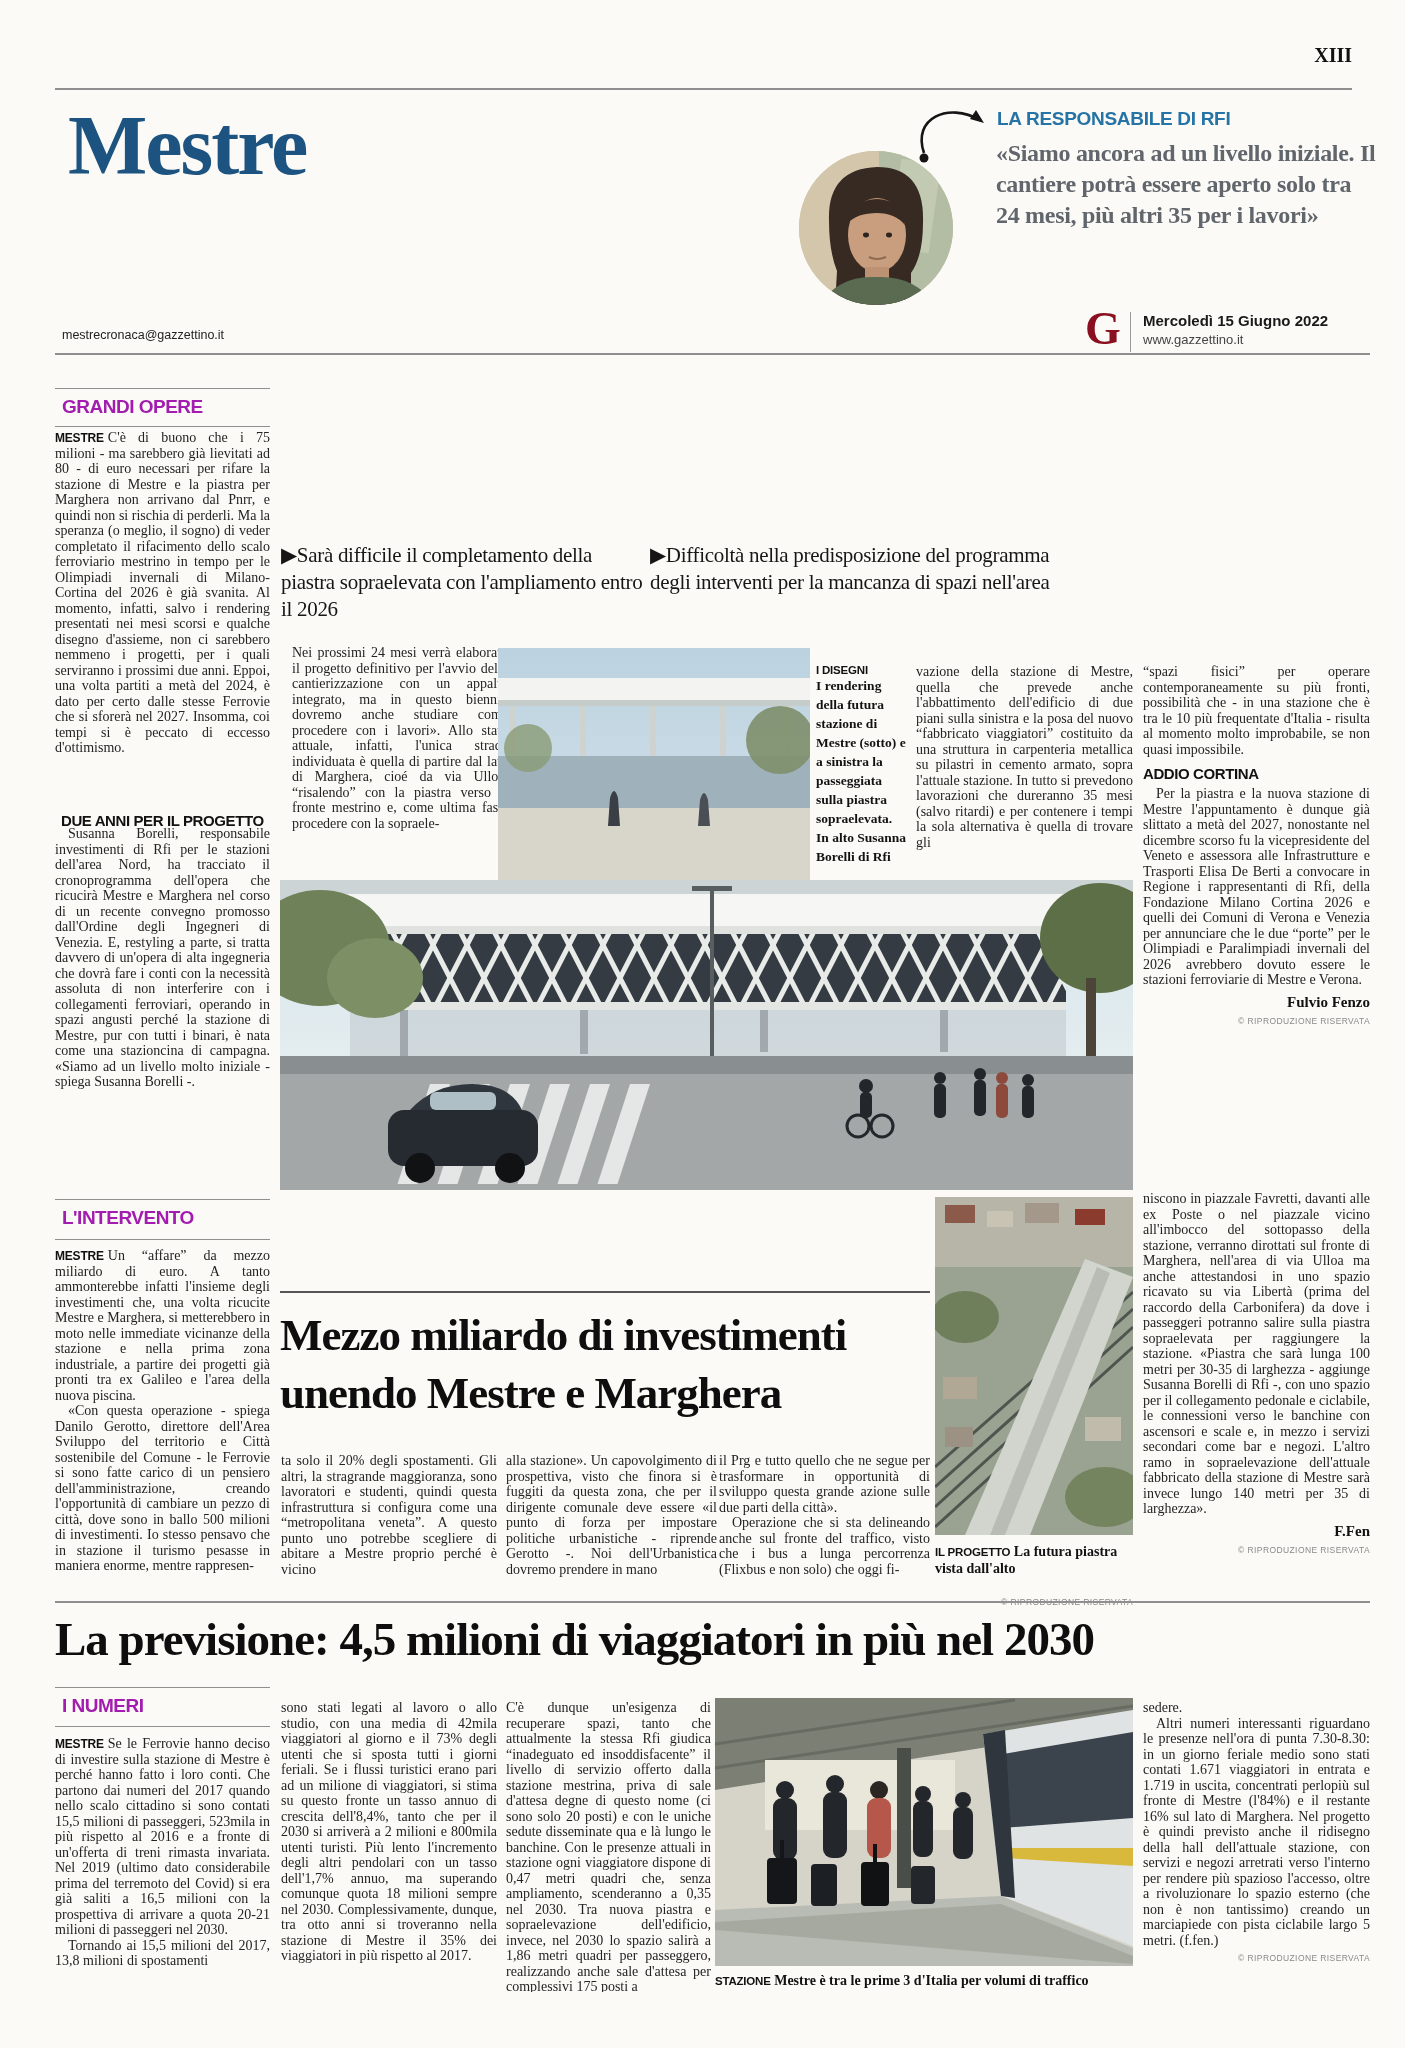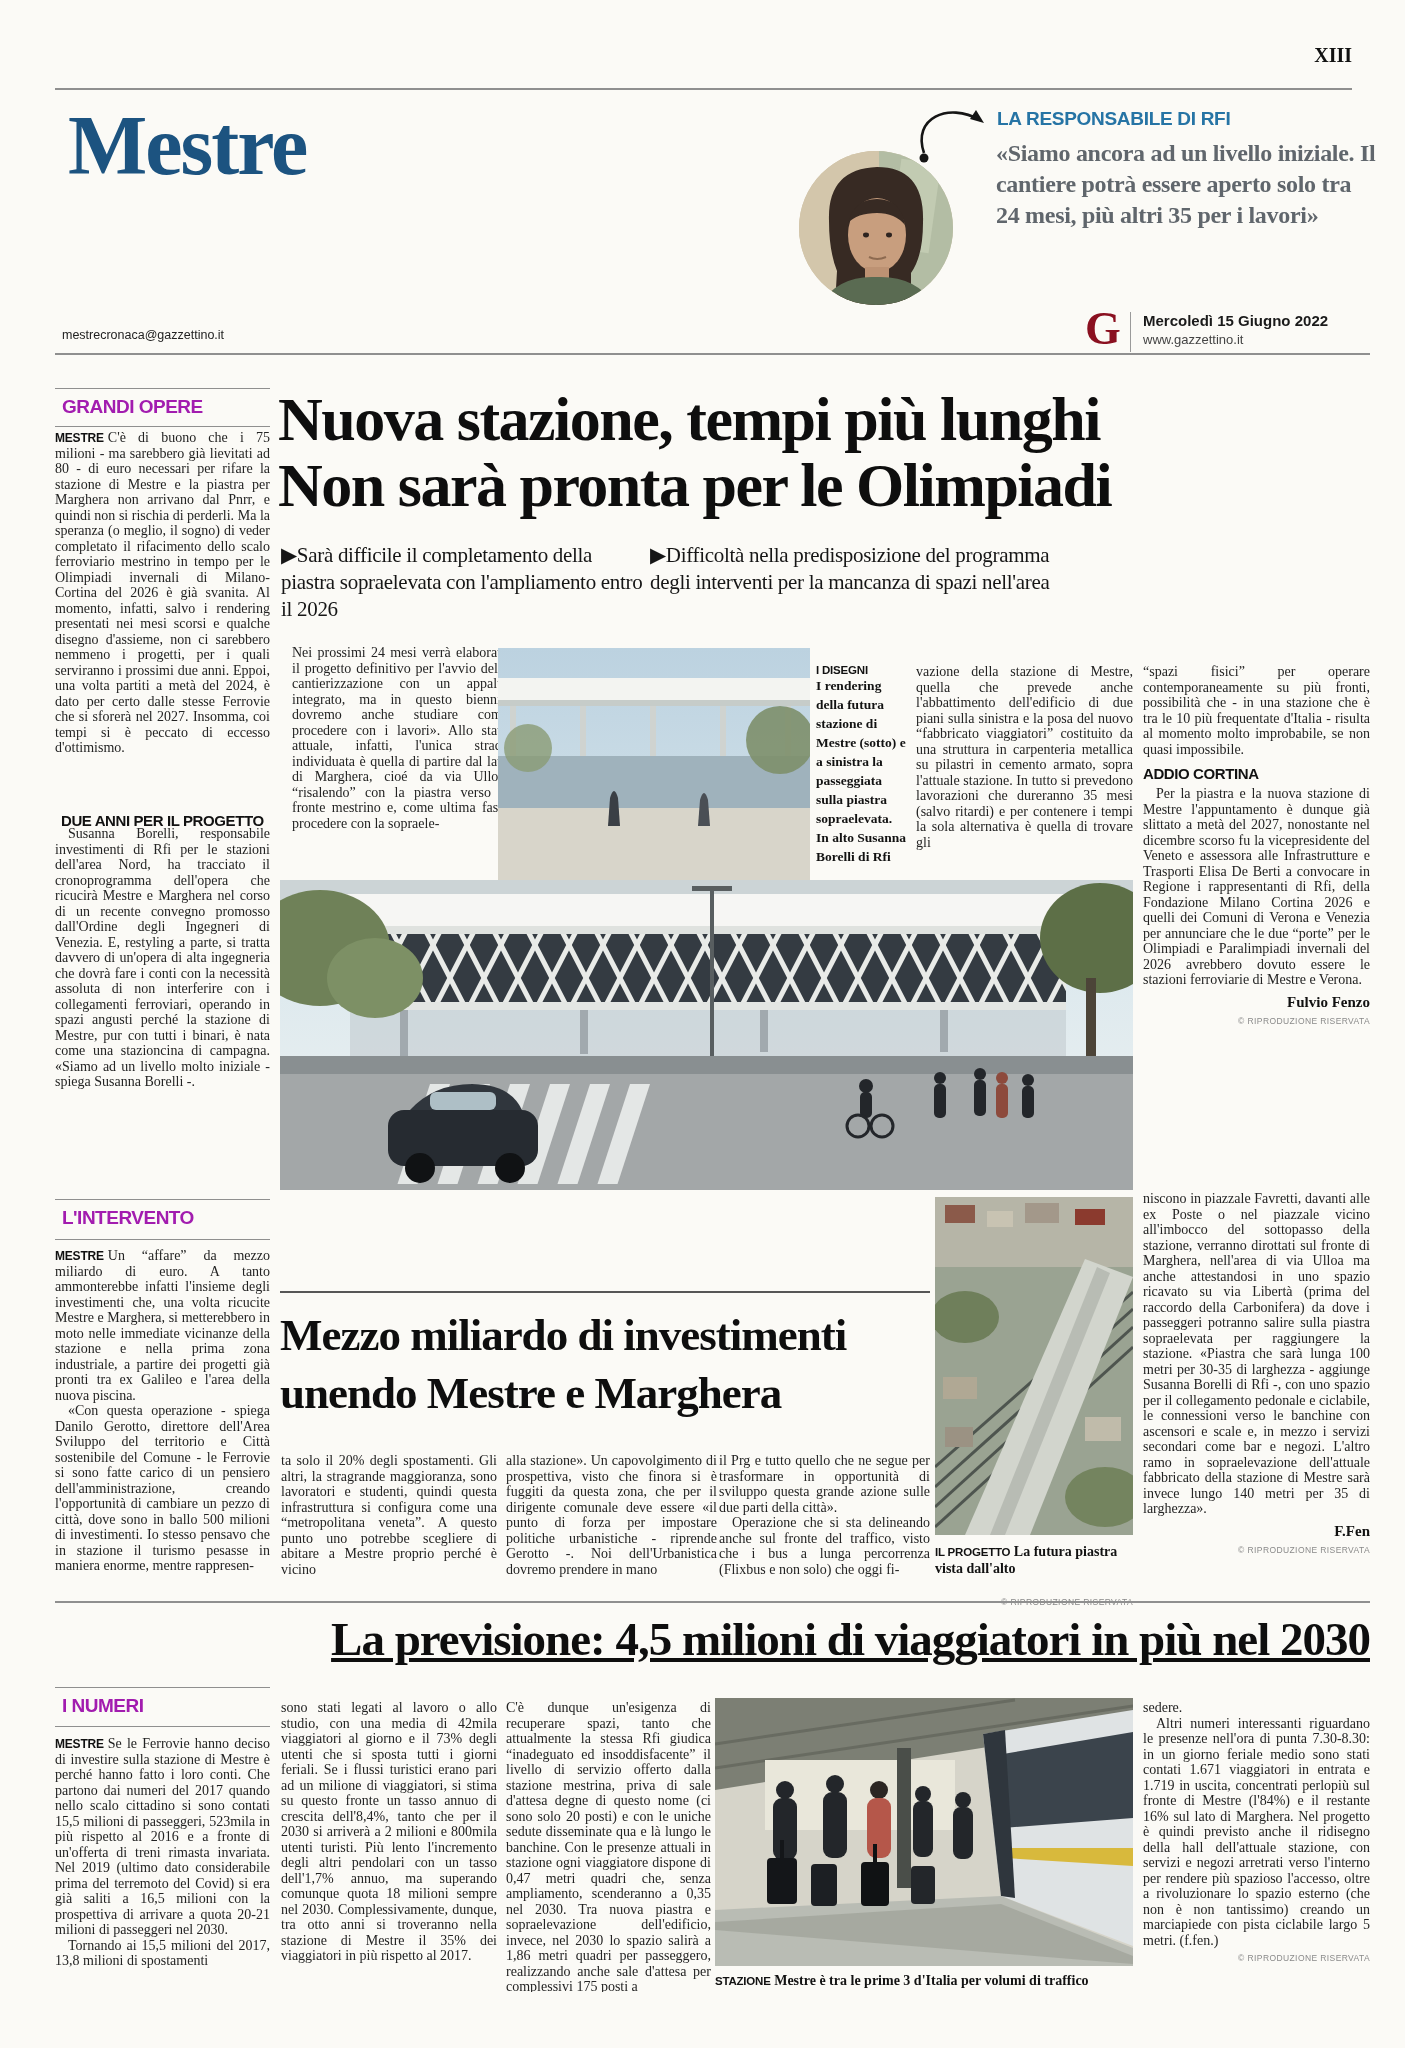--- a/index.html
+++ b/index.html
@@ -19,21 +19,21 @@
   .portrait { border-radius:50%; overflow:hidden; background:#cdbfa3; }
   .infobox-label { font:bold 19px "Liberation Sans", sans-serif; color:#2674a5; letter-spacing:-0.3px; }
   .infobox-quote { font:bold 24px/31px "Liberation Serif", serif; color:#60666c; letter-spacing:-0.3px; }
   .glogo { font:bold 46px/1 "Liberation Serif", serif; color:#8a1020; }
   .dateline-date { font:bold 15px "Liberation Sans", sans-serif; color:#1a1a1a; }
   .dateline-site { font:13px "Liberation Sans", sans-serif; color:#444; }
   
   .kicker { font:bold 19px "Liberation Sans", sans-serif; color:#a21caf; letter-spacing:-0.5px; }
   .hl-main { font:bold 62px/66px "Liberation Serif", serif; color:#0e0e0e; letter-spacing:-1.5px; }
   .hl-mid  { font:bold 45px/58px "Liberation Serif", serif; color:#0e0e0e; letter-spacing:-1px; }
-  .hl-bot  { font:bold 47px/1 "Liberation Serif", serif; color:#0e0e0e; letter-spacing:-1px; text-align:right;text-decoration:underline; }
+  .hl-bot  { font:bold 47px/1 "Liberation Serif", serif; color:#0e0e0e; letter-spacing:-1px; text-align:left; }
   .deck { font:21px/27px "Liberation Serif", serif; color:#161616; text-align:left; letter-spacing:-0.3px; }
   .col { font:14px/15.5px "Liberation Serif", serif; color:#232323; text-align:justify; overflow:hidden; }
   .col p + p { text-indent:13px; }
   .lead { font:bold 12px "Liberation Sans", sans-serif; letter-spacing:-0.2px; margin-right:4px; color:#111; }
   .subhead { font:bold 15px "Liberation Sans", sans-serif; color:#111; letter-spacing:-0.4px; margin:8px 0 4px 0; text-align:left; }
   .byline { font:bold 15px "Liberation Serif", serif; text-align:right; margin-top:6px; color:#111; }
   .copyright { font:8.5px "Liberation Sans", sans-serif; color:#8a8a8a; text-align:right; letter-spacing:0.4px; margin-top:5px; }
   .caption-side { font:bold 13.5px/19px "Liberation Serif", serif; color:#121212; text-align:left; }
   .cap-label { font:bold 11.5px "Liberation Sans", sans-serif; color:#111; letter-spacing:-0.2px; }
   .caption-under { font:bold 14px/17px "Liberation Serif", serif; color:#121212; text-align:left; }
@@ -81,24 +81,20 @@
   <div class="abs" style="left:1130px; top:312px; width:1px; height:40px; background:#9a9a9a;"></div>
   <div class="abs dateline-date" style="left:1143px; top:312px;">Mercoledì 15 Giugno 2022</div>
   <div class="abs dateline-site" style="left:1143px; top:332px;">www.gazzettino.it</div>
 
   <div class="rule" style="left:55px; top:353px; width:1315px; height:2px;"></div>
 
   <div class="rule" style="left:55px; top:388px; width:215px;"></div>
   <div class="abs kicker" style="left:62px; top:396px;">GRANDI OPERE</div>
   <div class="rule" style="left:55px; top:426px; width:215px;"></div>
 
-  <div class="abs hl-main" style="left:278px; top:386px; width:1096px;">
-    <div>Nuova stazione, tempi più lunghi</div>
-    <div>Non sarà pronta per le Olimpiadi</div>
-  </div>
 
   <div class="abs deck" style="left:281px; top:542px; width:362px;">▶Sarà difficile il completamento della piastra sopraelevata con l'ampliamento entro il 2026</div>
   <div class="abs deck" style="left:650px; top:542px; width:432px;">▶Difficoltà nella predisposizione del programma degli interventi per la mancanza di spazi nell'area</div>
 
   <div class="abs col" style="left:55px; top:430px; width:215px; height:368px;">
     <p><span class="lead">MESTRE</span><span>C'è di buono che i 75 milioni - ma sarebbero già lievitati ad 80 - di euro necessari per rifare la stazione di Mestre e la piastra per Marghera non arrivano dal Pnrr, e quindi non si rischia di perderli. Ma la speranza (o meglio, il sogno) di veder completato il rifacimento dello scalo ferroviario mestrino in tempo per le Olimpiadi invernali di Milano-Cortina del 2026 è già svanita. Al momento, infatti, salvo i rendering presentati nei mesi scorsi e qualche disegno d'assieme, non ci sarebbero nemmeno i progetti, per i quali serviranno i prossimi due anni. Eppoi, una volta partiti a metà del 2024, è dato per certo dalle stesse Ferrovie che si sforerà nel 2027. Insomma, coi tempi si è peccato di eccesso d'ottimismo.</span></p>
   </div>
   <div class="abs subhead" style="left:61px; top:804px;text-align:right;">DUE ANNI PER IL PROGETTO</div>
   <div class="abs col" style="left:55px; top:826px; width:215px; height:332px;">
     <p style="text-indent:13px;">Susanna Borelli, responsabile investimenti di Rfi per le stazioni dell'area Nord, ha tracciato il cronoprogramma dell'opera che ricucirà Mestre e Marghera nel corso di un recente convegno promosso dall'Ordine degli Ingegneri di Venezia. E, restyling a parte, si tratta davvero di un'opera di alta ingegneria che dovrà fare i conti con la necessità assoluta di non interferire con i collegamenti ferroviari, operando in spazi angusti perché la stazione di Mestre, pur con tutti i binari, è nata come una stazioncina di campagna. «Siamo ad un livello molto iniziale - spiega Susanna Borelli -.</p>

